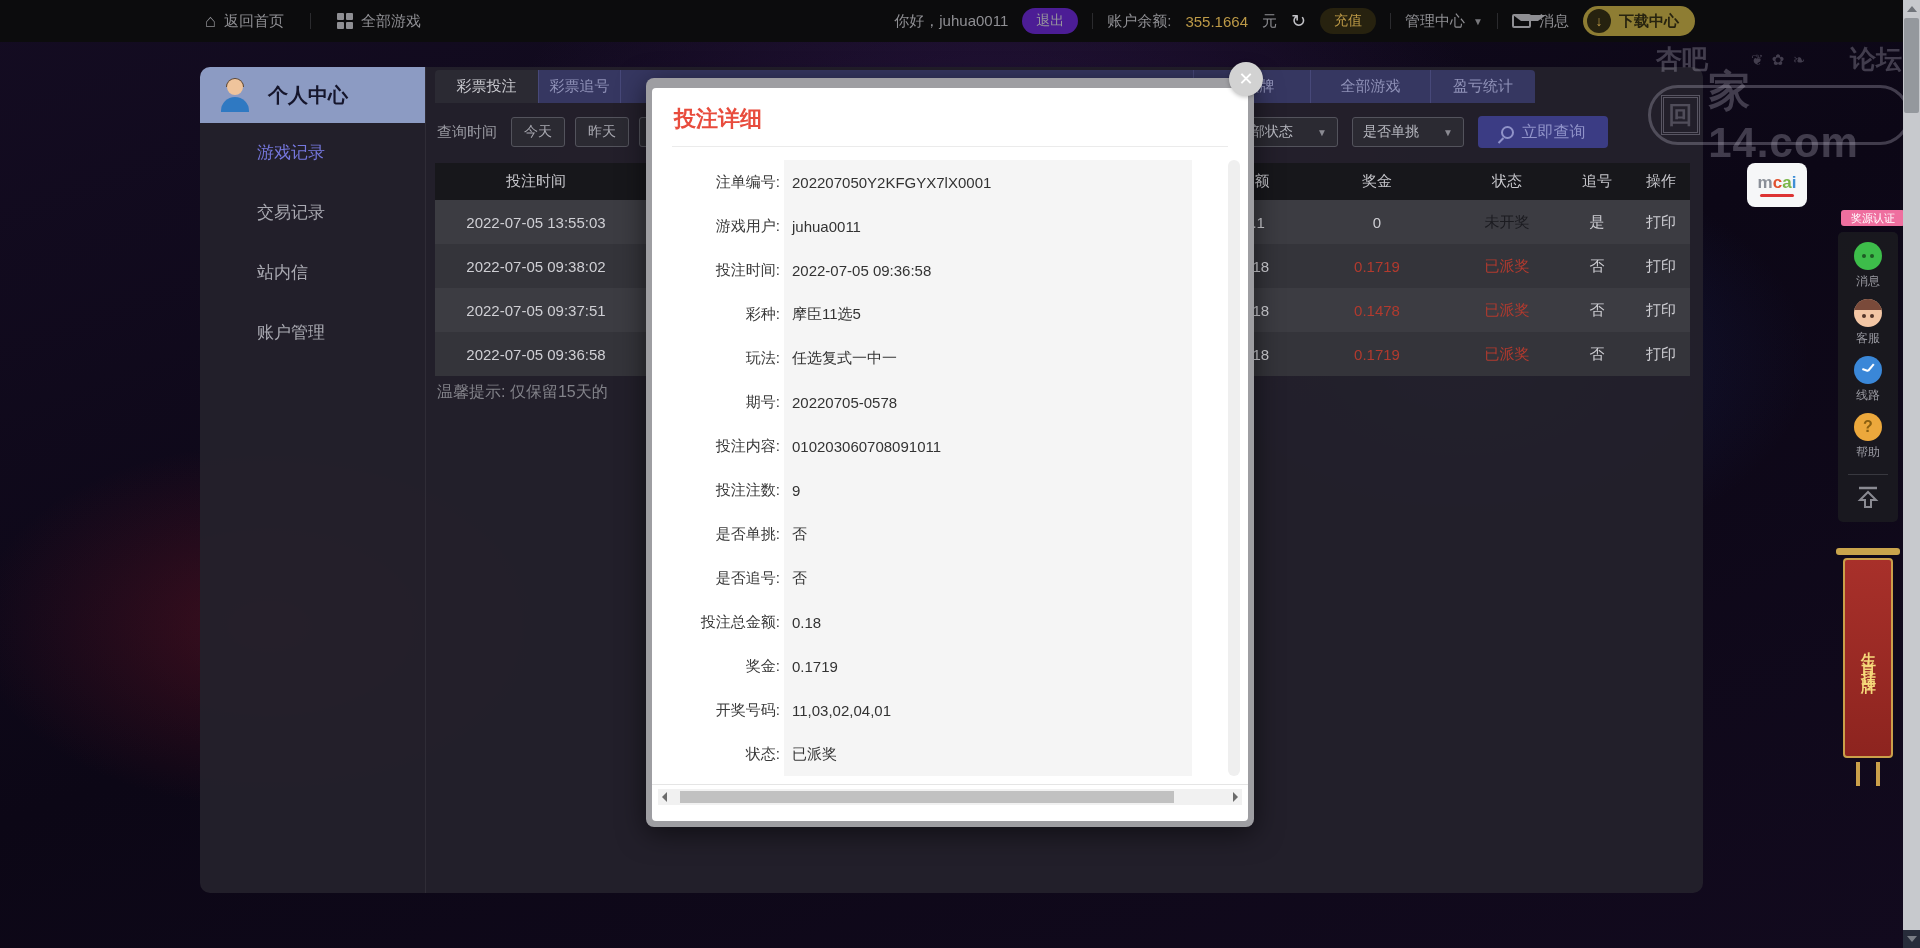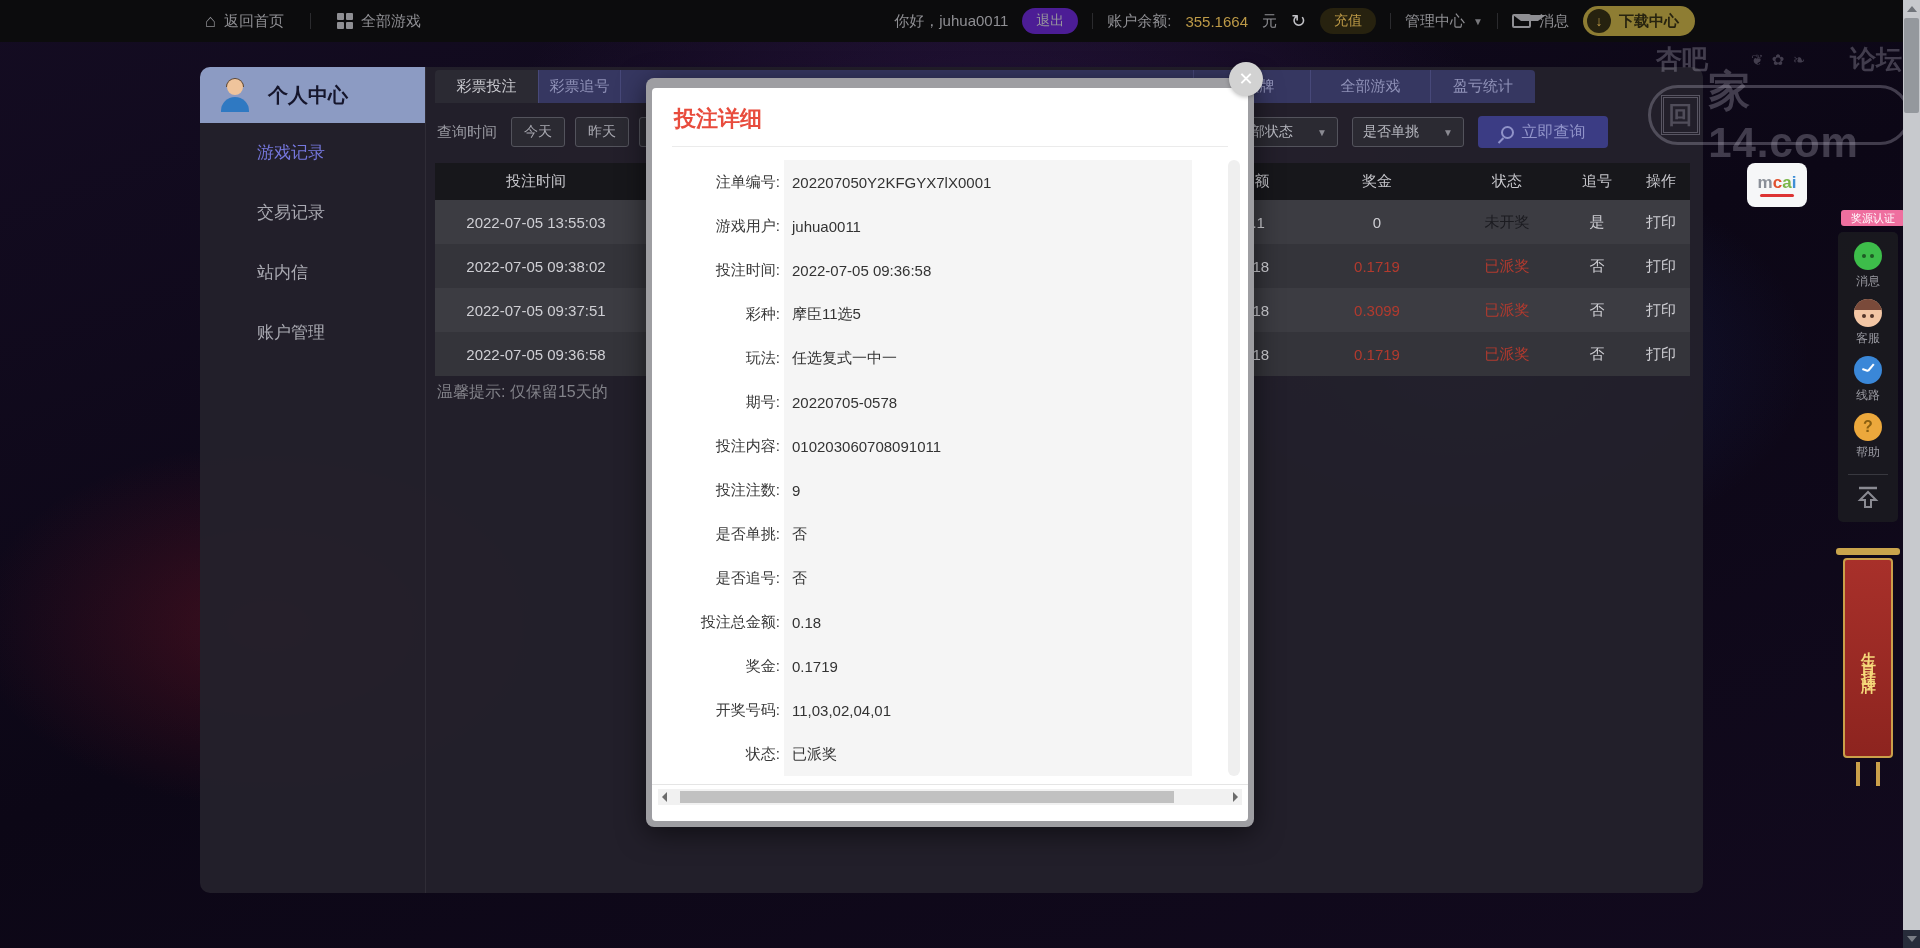--- a/index.html
+++ b/index.html
@@ -292,21 +292,21 @@
         <div>0.18</div>
         <div class="red">0.1719</div>
         <div class="red">已派奖</div>
         <div>否</div>
         <div class="print">打印</div>
       </div>
       <div class="trow tr odd">
         <div>2022-07-05 09:37:51</div>
           <div></div>
         <div>0.18</div>
-        <div class="red">0.3099</div>
+        <div class="red">0.1478</div>
         <div class="red">已派奖</div>
         <div>否</div>
         <div class="print">打印</div>
       </div>
       <div class="trow tr even">
         <div>2022-07-05 09:36:58</div>
           <div></div>
         <div>0.18</div>
         <div class="red">0.1719</div>
         <div class="red">已派奖</div>

